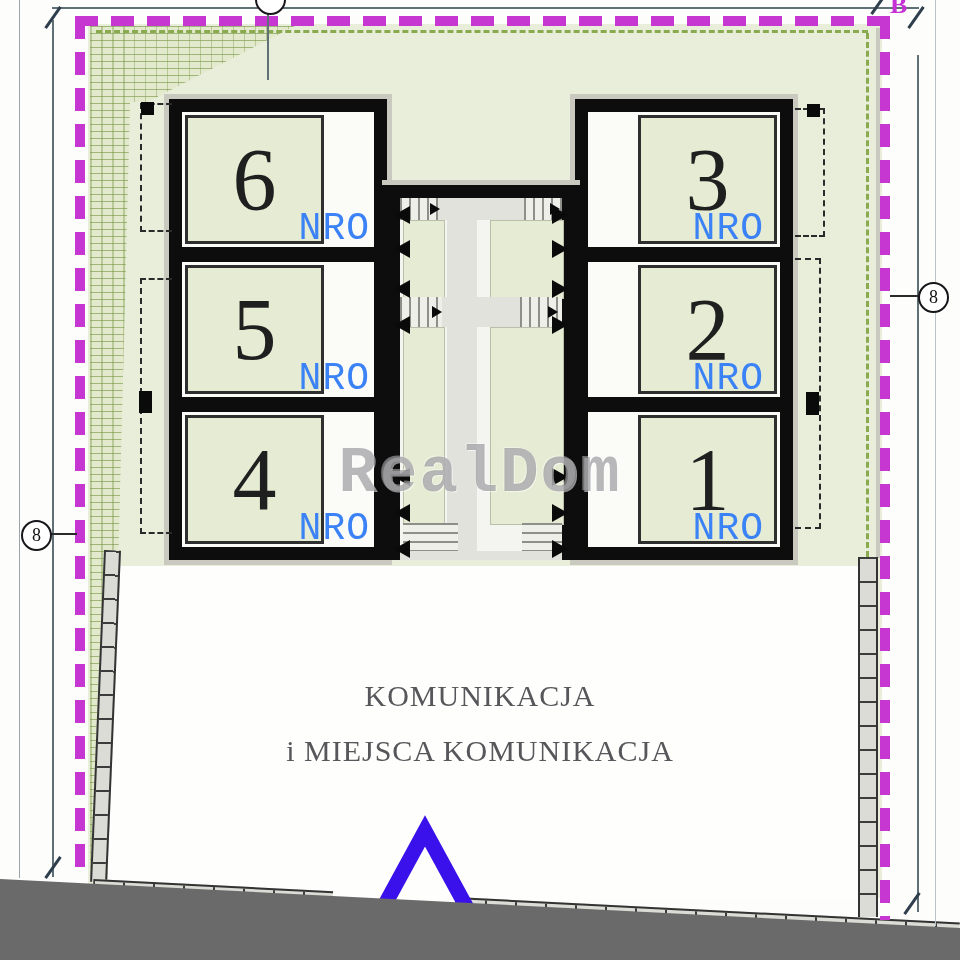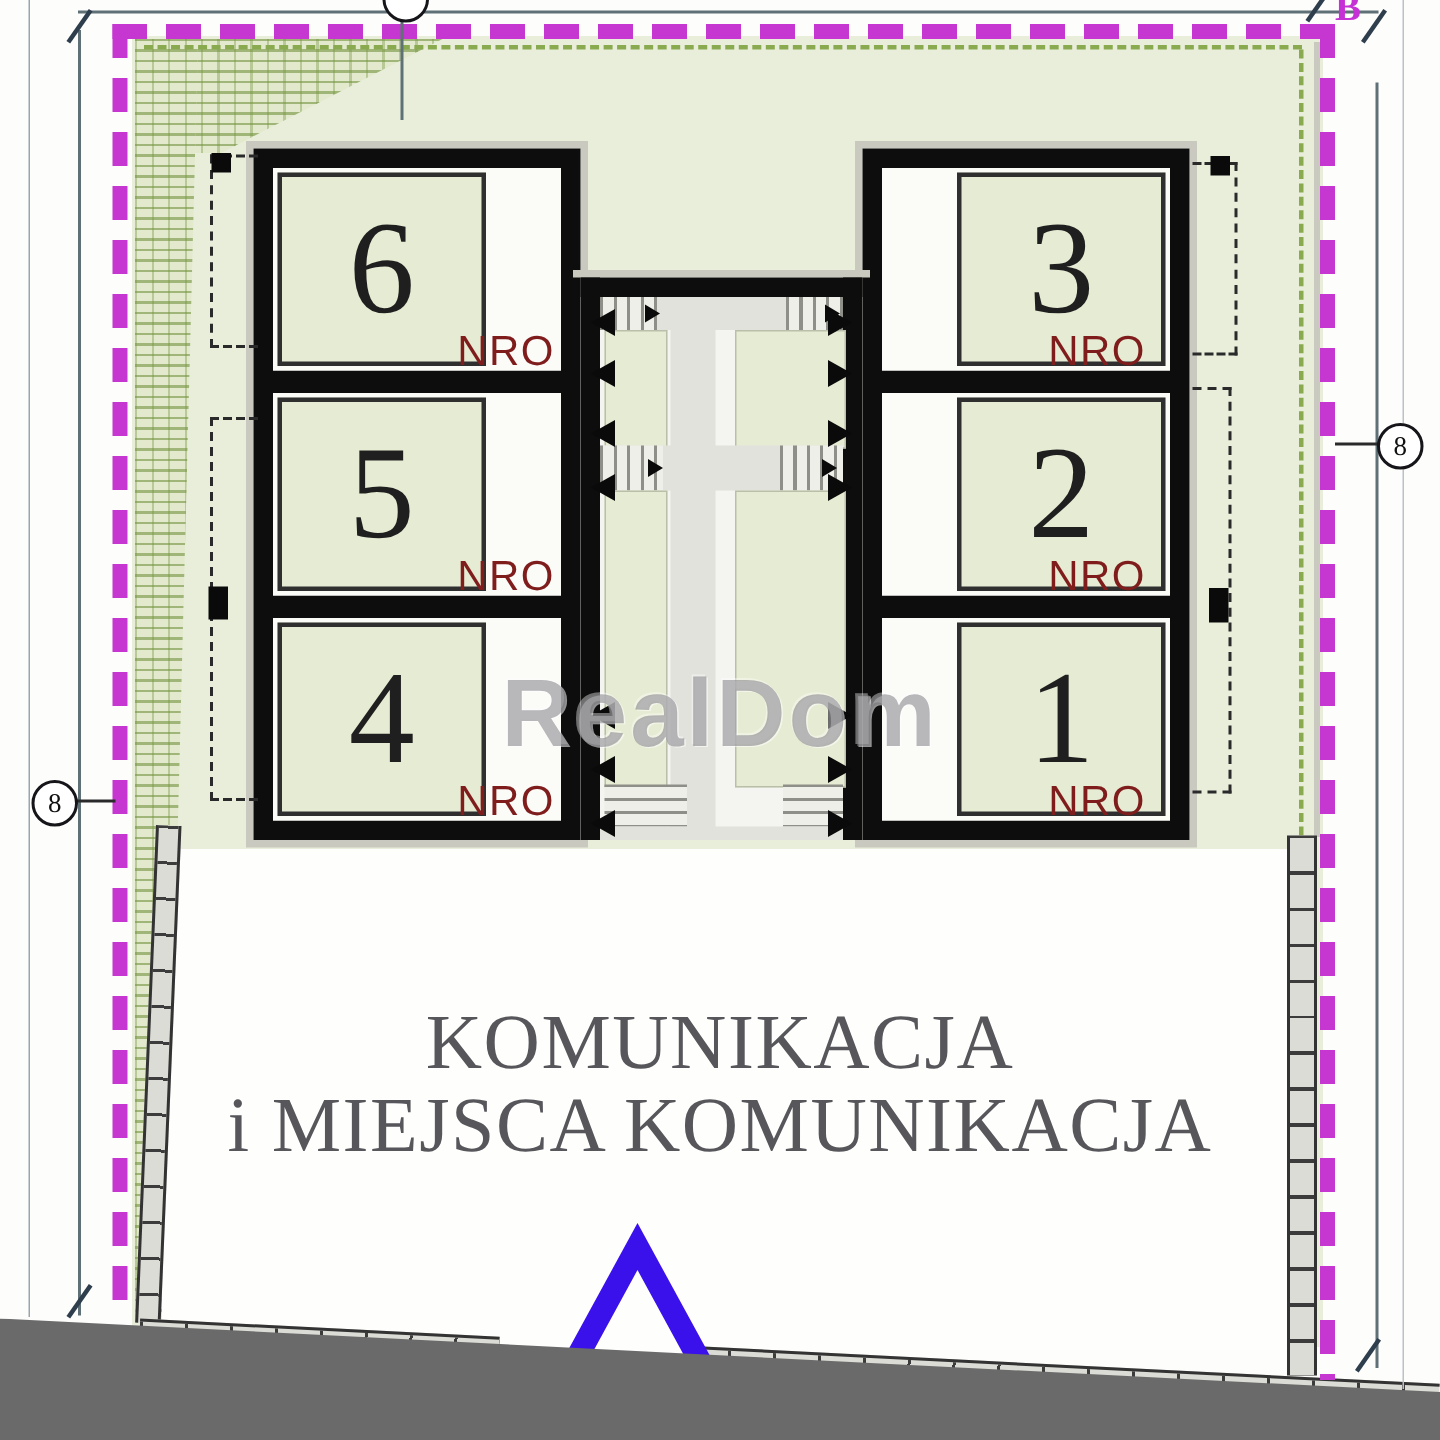--- a/index.html
+++ b/index.html
@@ -15,37 +15,37 @@
          repeating-linear-gradient(90deg, rgba(116,148,64,.38) 0 1.5px, transparent 1.5px 11px);}
   .veg-tri{left:90px;top:26px;width:205px;height:76px;clip-path:polygon(0 0,100% 0,28% 100%,0 100%);}
   .veg-strip{left:90px;top:26px;width:42px;height:852px;clip-path:polygon(0 0,100% 0,48% 100%,0 100%);}
   .gdash-h{left:96px;top:30px;width:772px;height:0;border-top:3px dashed #8aaa50;}
   .gdash-v{left:866px;top:33px;width:0;height:524px;border-left:3px dashed #8aaa50;}
   .stipple-line{left:876px;top:28px;width:4px;height:530px;background:#c9c9c0;}
 
   
   .parking{left:108px;top:566px;width:752px;height:334px;background:#fefefc;}
   .parking-text{left:0;top:668px;width:960px;text-align:center;color:#56565b;
-                font-size:52px;line-height:55px;letter-spacing:1px;}
+                font-size:30px;line-height:55px;letter-spacing:1px;}
 
   
   .mag-h{height:10px;background:repeating-linear-gradient(90deg,#c636d0 0 23px,transparent 23px 36px);}
   .mag-v{width:10px;background:repeating-linear-gradient(180deg,#c636d0 0 23px,transparent 23px 36px);}
 
   
   .block{background:#fbfbf8;border:13px solid #0d0d0d;box-shadow:0 0 0 5px #c9c9c0;
          display:grid;grid-template-rows:1fr 15px 1fr 15px 1fr;}
   .wallrow{background:#0d0d0d;}
   .cell{position:relative;background:#fbfbf8;}
   .usq{position:absolute;top:3px;bottom:3px;width:133px;background:#e6ecd3;border:3px solid #2f2f2f;
        display:flex;align-items:center;justify-content:center;}
   .usq.sq-l{left:3px;} .usq.sq-r{right:3px;}
   .unum{font-size:88px;color:#1f1f1f;line-height:1;}
-  .nro{position:absolute;bottom:-3px;font-family:Liberation Sans, sans-serif;
-       font-size:28px;color:#7f1d1d;letter-spacing:1px;}
+  .nro{position:absolute;bottom:-3px;font-family:Liberation Mono, monospace;
+       font-size:38px;color:#3b82f6;letter-spacing:1px;}
   .nro.n-l{right:4px;} .nro.n-r{right:16px;}
 
   .connector{left:387px;top:185px;width:188px;height:375px;background:#f4f4f0;
              border:13px solid #0d0d0d;border-bottom:none;box-sizing:border-box;}
   .stip-top{left:382px;top:180px;width:198px;height:5px;background:#c9c9c0;}
   .gray{background:#e2e2dc;}
   .court{background:#e6ecd3;border:1px solid #b9bfa9;}
   .stair-v{background:repeating-linear-gradient(90deg,#8f8f89 0 2px,#efefe9 2px 9px);}
   .stair-h{background:repeating-linear-gradient(180deg,#8f8f89 0 2px,#efefe9 2px 9px);}
   .tri-l{width:0;height:0;border-style:solid;border-width:9px 16px 9px 0;
@@ -68,21 +68,21 @@
   
   .dline{background:#5f7077;}
   .tick{width:26px;height:3px;background:#2e3e4c;transform:rotate(-55deg);}
   .badge{width:27px;height:27px;border:2.5px solid #16161a;border-radius:50%;background:#fff;
          display:flex;align-items:center;justify-content:center;font-size:18px;color:#111;}
   .corner-letter{font-size:26px;font-weight:bold;color:#c631d6;}
 
   
   .wedge{left:0;top:866px;width:960px;height:94px;background:#6a6a6a;
          clip-path:polygon(0 13px,100% 62px,100% 100%,0 100%);}
-  .watermark{top:438px;left:50%;transform:translateX(-50%);font-family:Liberation Sans, sans-serif;
+  .watermark{top:438px;left:50%;transform:translateX(-50%);font-family:Liberation Mono, monospace;
              font-weight:bold;font-size:64px;letter-spacing:2px;color:rgba(118,118,124,.52);
              text-shadow:1px 1px 0 rgba(255,255,255,.55),-1px -1px 0 rgba(255,255,255,.4);}
 </style>
 </head>
 <body>
 
 <div class="page">
 
   <div class="abs site-green"></div>
   <div class="abs veg veg-tri"></div>

